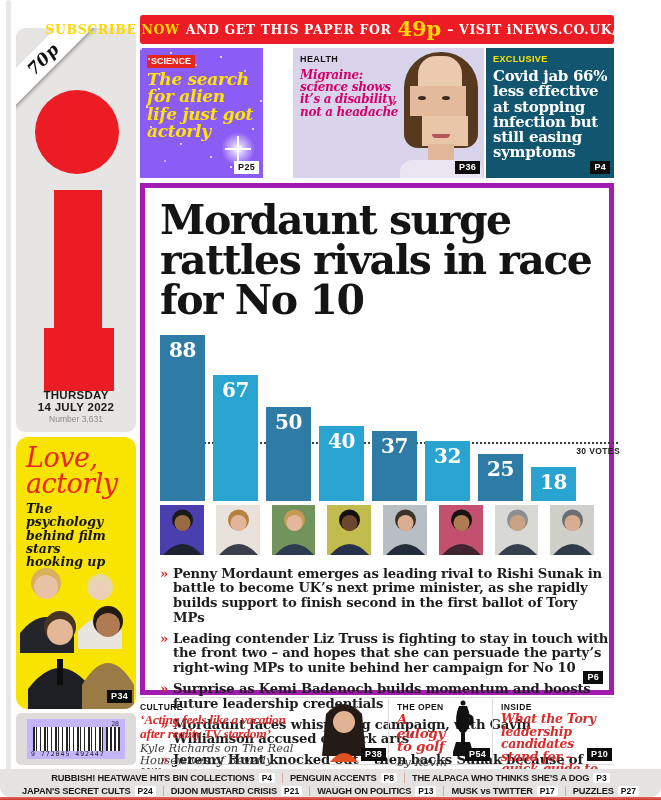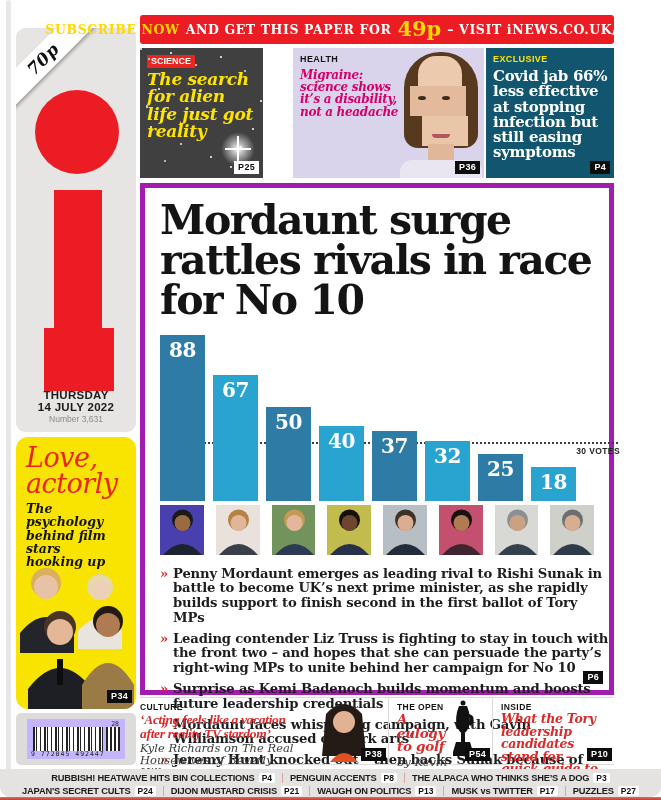--- a/index.html
+++ b/index.html
@@ -40,21 +40,21 @@
      display:flex; align-items:center; justify-content:center; gap:6px; white-space:nowrap; }
   .subscribe .s1 { font:700 12.5px "DejaVu Serif", serif; color:#ffd800; letter-spacing:.6px; }
   .subscribe .s2,.subscribe .s4 { font:700 12.5px "DejaVu Serif", serif; color:#fff; letter-spacing:.6px; }
   .subscribe .s3 { font:800 21px "DejaVu Serif", serif; color:#ffd800; letter-spacing:0; margin-top:-2px; }
 
   
   .promo { position:absolute; top:48px; height:130px; overflow:hidden; }
   .promo .plabel { margin:7px 0 0 7px; }
   .promo .phead { margin:3px 7px 0 7px; font:italic 800 16px "DejaVu Serif", serif; line-height:1.02; letter-spacing:-.3px; }
   .promo .ppage { position:absolute; right:4px; bottom:4px; }
-  .p-science { left:140px; width:123px; background:#404040; }
+  .p-science { left:140px; width:123px; background:#8b5cf6; }
   .p-science .plabel { background:#e8251f; color:#fff; font:700 9px "Liberation Sans", sans-serif; display:inline-block; padding:1px 4px 2px; }
   .p-science .phead { color:#ffe400; font-size:17px; width:112px; }
   .stars { position:absolute; inset:0; pointer-events:none; }
   .stars i { position:absolute; width:2px; height:2px; background:#fff; border-radius:50%; box-shadow:
      8px 10px 0 #cfd6ff, 30px 4px 0 #fff, 55px 16px 0 #ffeccc, 80px 8px 0 #fff, 104px 22px 0 #cfe6ff,
      128px 6px 0 #fff, 140px 30px 0 #ffd9a8, 18px 40px 0 #fff, 120px 52px 0 #fff, 138px 70px 0 #cfe6ff,
      10px 78px 0 #fff, 40px 95px 0 #ffeccc, 70px 108px 0 #fff, 100px 98px 0 #fff, 130px 100px 0 #fff,
      24px 112px 0 #cfd6ff, 90px 118px 0 #fff, 52px 64px 0 rgba(255,255,255,.8), 112px 80px 0 #fff, 6px 58px 0 #fff; }
   .sparkle { position:absolute; background:#fff; }
   .sparkle.v { width:2px; height:26px; } .sparkle.h { width:26px; height:2px; }
@@ -187,21 +187,21 @@
   </div>
 
   <div class="promo p-science">
     <div class="stars">
         <i></i>
       </div>
     <div class="glow" style="right:8px; bottom:12px; width:34px; height:34px;"></div>
     <div class="sparkle v" style="right:24px; bottom:16px;"></div>
     <div class="sparkle h" style="right:12px; bottom:28px;"></div>
     <span class="plabel">SCIENCE</span>
-    <div class="phead">The search for alien life just got reality</div>
+    <div class="phead">The search for alien life just got actorly</div>
     <span class="chip white ppage">P25</span>
   </div>
 
   <div class="promo p-health">
     <div class="face-art">
       <div class="hair"></div>
       <div class="face-slice fs1"></div>
       <div class="face-slice fs2"></div>
       <div class="fs-eyes"></div>
       <div class="face-slice fs3"></div>

